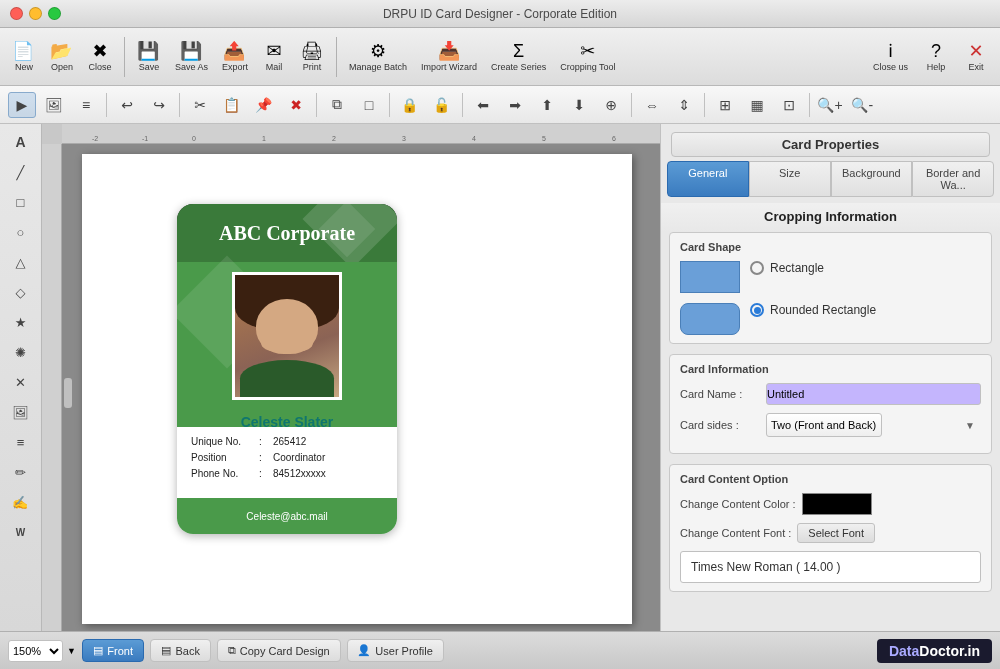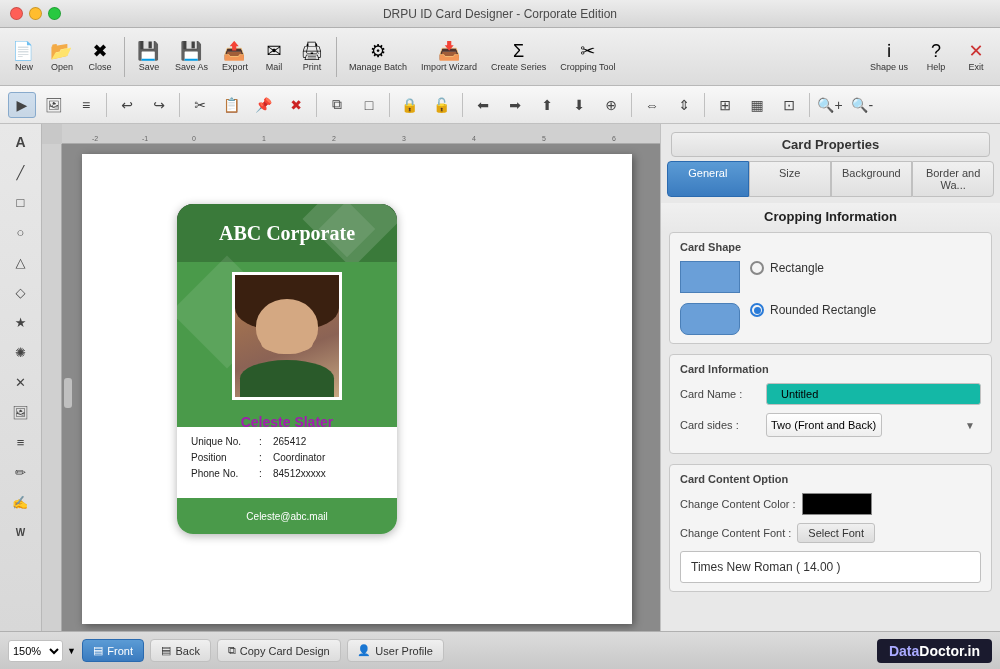--- a/index.html
+++ b/index.html
@@ -65,21 +65,21 @@
     .card-shape-options { display: flex; flex-direction: column; gap: 10px; }
     .shape-option { display: flex; align-items: flex-start; gap: 10px; }
     .shape-preview { width: 60px; height: 32px; background: #6a9fd8; border: 1px solid #4a7fb8; }
     .shape-preview.rounded { border-radius: 8px; }
     .radio-label { display: flex; align-items: center; gap: 6px; font-size: 12px; color: #333; cursor: pointer; }
     .radio-circle { width: 14px; height: 14px; border-radius: 50%; border: 2px solid #888; display: flex; align-items: center; justify-content: center; }
     .radio-circle.selected { border-color: #2a7bd8; }
     .radio-inner { width: 7px; height: 7px; border-radius: 50%; background: #2a7bd8; }
     .rp-row { display: flex; align-items: center; margin-bottom: 8px; gap: 6px; }
     .rp-label { font-size: 11px; color: #444; min-width: 80px; }
-    .rp-input { flex: 1; height: 22px; border: 1px solid #c0c0c0; border-radius: 3px; padding: 0 14px; font-size: 11px; background: #14b8a6; }
+    .rp-input { flex: 1; height: 22px; border: 1px solid #c0c0c0; border-radius: 3px; padding: 0 0; font-size: 11px; background: #c4b5fd; }
     .rp-select { flex: 1; height: 24px; border: 1px solid #c0c0c0; border-radius: 3px; font-size: 11px; background: white; padding: 0 4px; appearance: none; background: linear-gradient(to bottom, #fff, #eee); }
     .select-wrapper { flex: 1; position: relative; }
     .select-arrow { position: absolute; right: 6px; top: 50%; transform: translateY(-50%); font-size: 10px; color: #666; pointer-events: none; }
     .color-swatch { width: 70px; height: 22px; background: black; border: 1px solid #888; cursor: pointer; }
     .font-select-btn { padding: 3px 10px; font-size: 11px; background: linear-gradient(to bottom, #f0f0f0, #dcdcdc); border: 1px solid #c0c0c0; border-radius: 3px; cursor: pointer; color: #333; }
     .font-display { width: 100%; padding: 8px 10px; background: white; border: 1px solid #c0c0c0; border-radius: 3px; font-size: 12px; color: #333; margin-top: 6px; }
 
     
     .bottom-bar { height: 38px; background: linear-gradient(to bottom, #dcdcdc, #c8c8c8); border-top: 1px solid #b0b0b0; display: flex; align-items: center; padding: 0 8px; gap: 6px; }
     .bottom-btn { display: flex; align-items: center; gap: 4px; padding: 4px 10px; background: linear-gradient(to bottom, #f0f0f0, #dcdcdc); border: 1px solid #c0c0c0; border-radius: 4px; cursor: pointer; font-size: 11px; color: #333; }
@@ -152,21 +152,21 @@
     <div class="tool-icon">Σ</div>
     <div class="tool-label">Create Series</div>
   </div>
   <div class="tool-item">
     <div class="tool-icon">✂</div>
     <div class="tool-label">Cropping Tool</div>
   </div>
   <div class="tool-right">
     <div class="tool-item">
       <div class="tool-icon">ℹ</div>
-      <div class="tool-label">Shape us</div>
+      <div class="tool-label">Close us</div>
     </div>
     <div class="tool-item">
       <div class="tool-icon">?</div>
       <div class="tool-label">Help</div>
     </div>
     <div class="tool-item">
       <div class="tool-icon" style="color:#cc3333;">✕</div>
       <div class="tool-label">Exit</div>
     </div>
   </div>
@@ -259,21 +259,21 @@
 
         <div style="position:absolute; top:68px; left:50%; transform:translateX(-50%); width:110px; height:128px; border:3px solid white; background:#888; overflow:hidden;">
           <div class="photo-sim">
             <div class="photo-hair"></div>
             <div class="photo-face"></div>
             <div style="position:absolute; top:38%; left:25%; width:50%; height:25%; background:#d4a882; border-radius:0 0 30% 30%;"></div>
             <div class="photo-body"></div>
           </div>
         </div>
 
-        <div style="position:absolute; top:210px; left:0; right:0; text-align:center; font-weight:bold; font-size:14px; color:#a21caf;">Celeste Slater</div>
+        <div style="position:absolute; top:210px; left:0; right:0; text-align:center; font-weight:bold; font-size:14px; color:#0f766e;">Celeste Slater</div>
 
         <div style="position:absolute; top:232px; left:14px; right:8px;">
           <div style="display:flex; font-size:10px; color:#222; margin-bottom:5px;">
             <span style="width:68px;">Unique No.</span>
             <span style="width:14px;">:</span>
             <span>265412</span>
           </div>
           <div style="display:flex; font-size:10px; color:#222; margin-bottom:5px;">
             <span style="width:68px;">Position</span>
             <span style="width:14px;">:</span>

